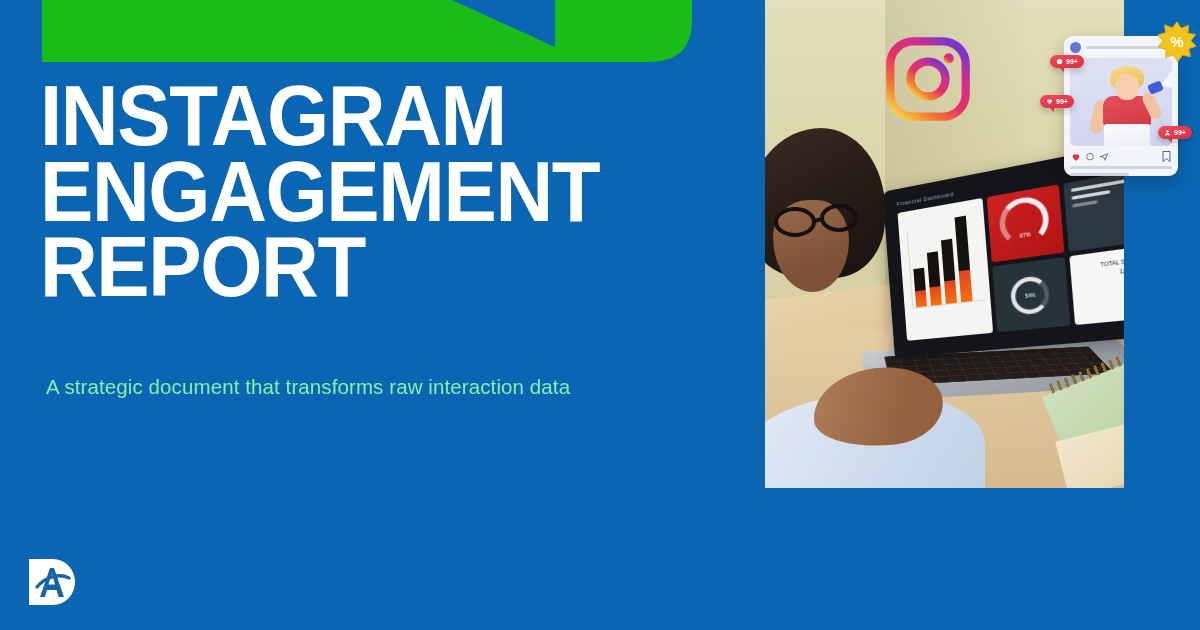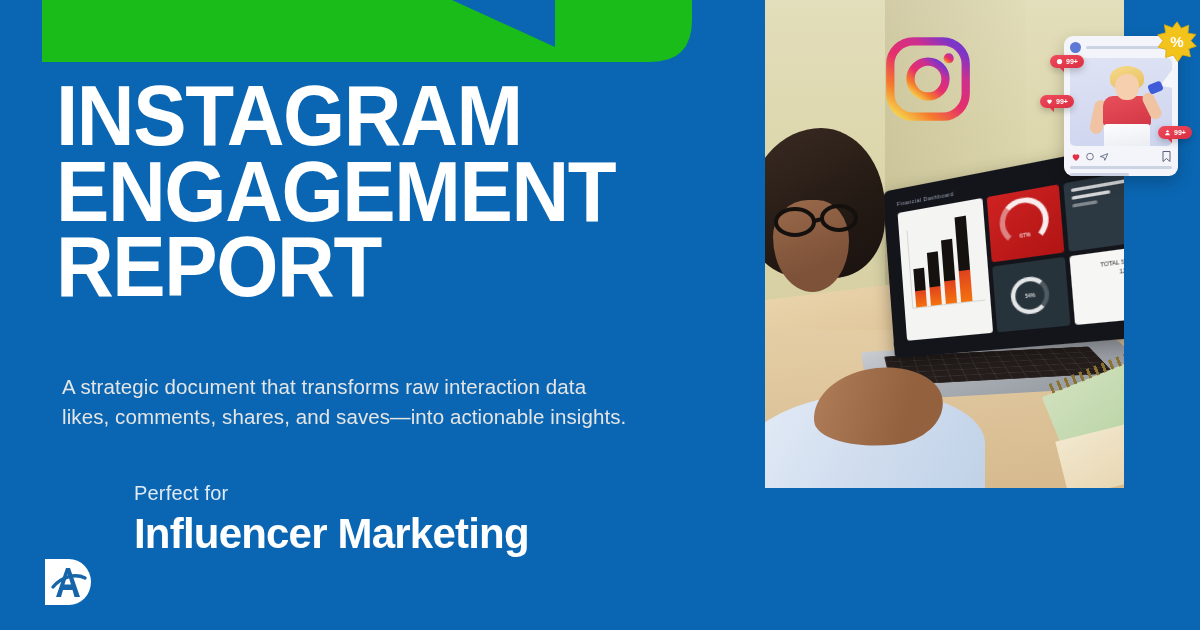--- a/index.html
+++ b/index.html
@@ -20,21 +20,21 @@
   .green-band {
     position: absolute;
     left: 42px; top: -10px;
     width: 650px; height: 72px;
     z-index: 2;
   }
 
   
   .left-col {
     position: absolute;
-    left: 16px; top: 0;
+    left: 0; top: 0;
     width: 760px; height: 484px;
     z-index: 5;
   }
   .main-title {
     position: absolute;
     left: 40px; top: 78px;
     width: 700px;
     color: #ffffff;
     font-family: "Liberation Sans Narrow", "Liberation Sans", sans-serif;
     font-weight: 700;
@@ -44,21 +44,21 @@
     text-transform: uppercase;
     transform: scaleX(0.93);
     transform-origin: left top;
   }
   .main-title .tl { display: block; white-space: nowrap; }
 
   .subtitle {
     position: absolute;
     left: 46px; top: 372px;
     width: 712px;
-    color: #e5e5e5;
+    color: #86efac;
     font-size: 20.5px;
     line-height: 1.45;
     font-weight: 400;
     letter-spacing: 0.1px;
   }
   .subtitle .sl { display: block; }
 
   .perfect-block {
     position: absolute;
     left: 118px; top: 482px;
@@ -554,27 +554,22 @@
   <div class="left-col">
 
     <h1 class="main-title">
       <span class="tl">INSTAGRAM</span>
       <span class="tl">ENGAGEMENT</span>
       <span class="tl">REPORT</span>
     </h1>
 
     <p class="subtitle">
       <span class="sl">A strategic document that transforms raw interaction data</span>
-      <span class="sl">likes, comments, shares, and saves—into actionable insights.</span>
     </p>
 
-    <div class="perfect-block">
-      <div class="perfect-label">Perfect for</div>
-      <div class="perfect-value">Influencer Marketing</div>
-    </div>
 
     <svg class="logo-mark" viewBox="0 0 56 58">
       <path d="M6 6 H30 A22 23 0 0 1 30 52 H6 Z" fill="#ffffff"></path>
       <path d="M17 44 L27 15 L31 15 L41 44 L35.5 44 L33.5 37 L24 37 L22 44 Z
                M25.4 31.5 H32 L28.8 21 Z" fill="#1565a8"></path>
       <path d="M14 34 C22 24, 36 20, 46 25" fill="none" stroke="#1565a8" stroke-width="3.4" stroke-linecap="round"></path>
     </svg>
   </div>
 
   <div class="report-by-block">

